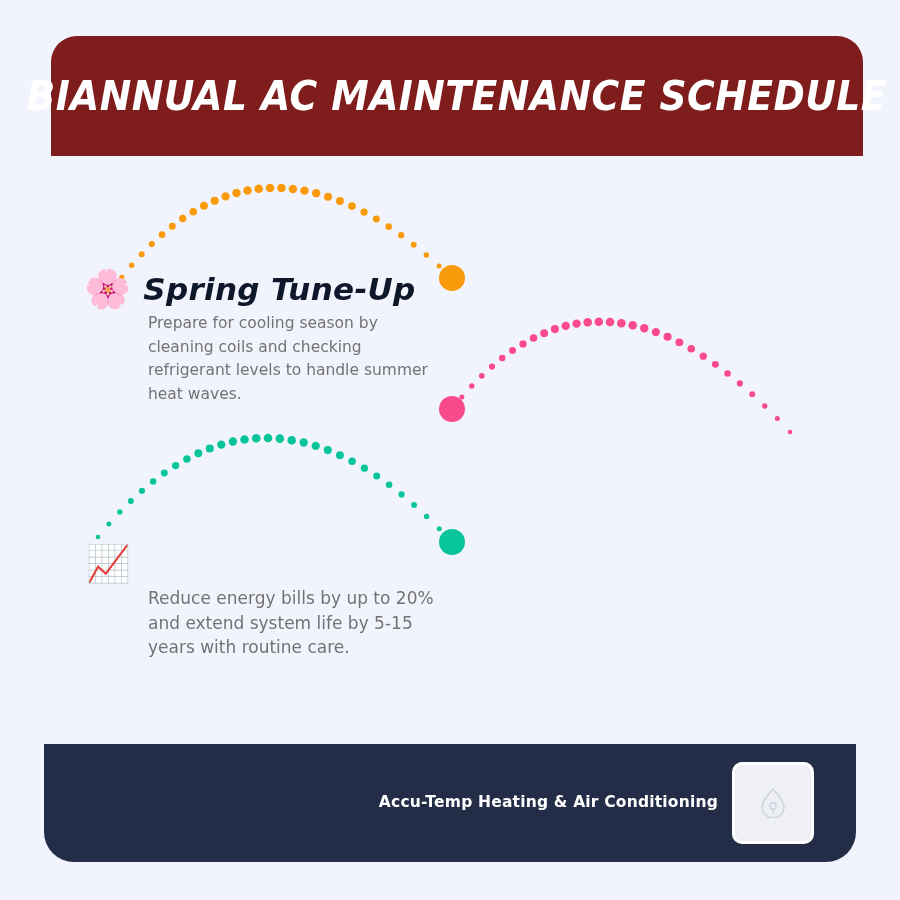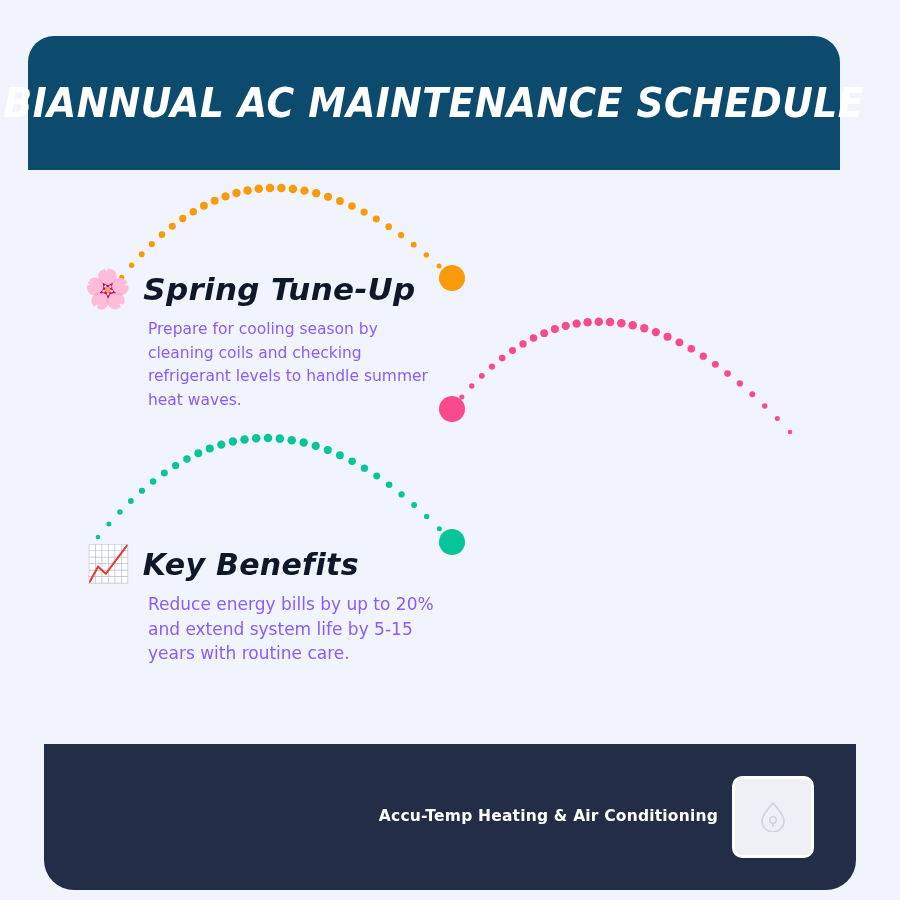--- a/index.html
+++ b/index.html
@@ -17,25 +17,25 @@
   #infographic {
     position: relative;
     width: 900px;
     height: 900px;
     background: #f1f4fd;
   }
 
   
   .header-bar {
     position: absolute;
-    left: 28px;
+    left: 51px;
     top: 36px;
     width: 812px;
-    height: 134px;
-    background: #0c4a6e;
+    height: 120px;
+    background: #7f1d1d;
     border-radius: 26px 26px 0 0;
     display: flex;
     align-items: center;
     justify-content: center;
   }
   .header-title {
     color: #ffffff;
     font-family: "DejaVu Sans", "Liberation Sans", sans-serif;
     font-size: 41px;
     font-weight: 700;
@@ -73,26 +73,26 @@
   .section-title {
     color: #0f172a;
     font-family: "DejaVu Sans", "Liberation Sans", sans-serif;
     font-size: 31px;
     font-weight: 700;
     font-style: italic;
     white-space: nowrap;
     letter-spacing: 0.3px;
   }
   .section-body {
-    color: #8b5cf6;
+    color: #737373;
     font-family: "DejaVu Sans", "Liberation Sans", sans-serif;
     font-size: 15.5px;
     line-height: 1.52;
     font-weight: 400;
-    margin-top: 10px;
+    margin-top: 4px;
   }
 
   
   #section-spring { left: 84px; top: 270px; width: 330px; }
   #section-spring .section-body { margin-left: 64px; width: 285px; }
 
   
   #section-fall { left: 486px; top: 424px; width: 340px; }
   #section-fall .section-head { gap: 90px; }
   #section-fall .section-body { width: 290px; }
@@ -107,21 +107,21 @@
     font-size: 17px;
     line-height: 1.45;
   }
 
   
   .footer-bar {
     position: absolute;
     left: 44px;
     top: 744px;
     width: 812px;
-    height: 146px;
+    height: 118px;
     background: #242d48;
     border-radius: 0 0 30px 30px;
     display: flex;
     align-items: center;
     justify-content: flex-end;
   }
   .footer-text {
     text-align: right;
     margin-right: 14px;
   }
@@ -268,21 +268,20 @@
       <span class="section-emoji">🌸</span>
       <span class="section-title">Spring Tune-Up</span>
     </div>
     <div class="section-body">Prepare for cooling season by cleaning coils and checking refrigerant levels to handle summer heat waves.</div>
   </div>
 
 
   <div class="section" id="section-benefits">
     <div class="section-head">
       <span class="section-emoji">📈</span>
-      <span class="section-title">Key Benefits</span>
     </div>
     <div class="section-body">Reduce energy bills by up to 20% and extend system life by 5-15 years with routine care.</div>
   </div>
 
   <div class="footer-bar">
     <div class="footer-text">
       <div class="footer-company">Accu-Temp Heating &amp; Air Conditioning</div>
     </div>
     <div class="footer-logo">
       <svg width="26" height="30" viewBox="0 0 26 30">

